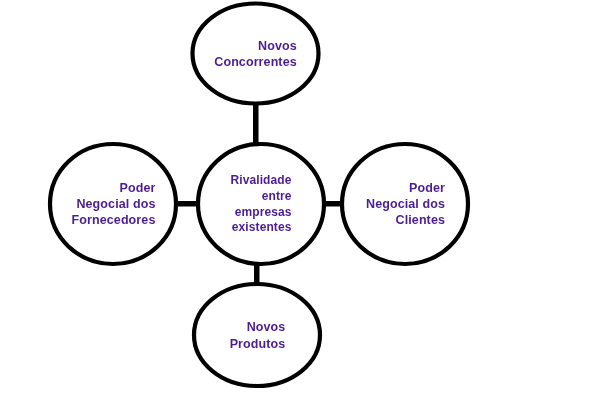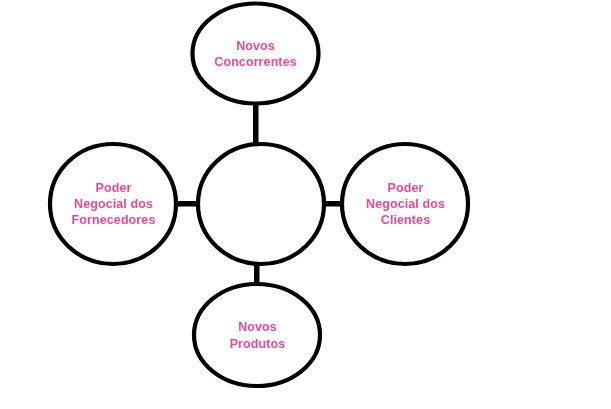--- a/index.html
+++ b/index.html
@@ -24,26 +24,26 @@
     top: 0;
     left: 0;
     width: 611px;
     height: 409px;
   }
   .node-label {
     position: absolute;
     display: flex;
     align-items: center;
     justify-content: center;
-    text-align: center;
+    text-align: right;
     font-family: "Liberation Sans", sans-serif;
     font-weight: bold;
     font-size: 12.5px;
     line-height: 1.30;
-    color: #ec4899;
+    color: #4c1d95;
     white-space: pre-line;
     pointer-events: none;
     letter-spacing: 0.1px;
   }
   .lbl-top    { left: 190px; top:   2px; width: 131px; height: 104px; }
   .lbl-center { left: 196px; top: 143px; width: 130px; height: 123px; font-size: 12px; }
   .lbl-left   { left:  48px; top: 142px; width: 131px; height: 124px; }
   .lbl-right  { left: 340px; top: 142px; width: 131px; height: 124px; }
   .lbl-bottom { left: 192px; top: 282px; width: 131px; height: 107px; }
 </style>
@@ -72,20 +72,24 @@
     <ellipse cx="261" cy="204" rx="63" ry="60" fill="#ffffff" stroke="#000000" stroke-width="4.2"></ellipse>
   </svg>
 
   <div class="node-label lbl-top">Novos
 Concorrentes</div>
 
   <div class="node-label lbl-left">Poder
 Negocial dos
 Fornecedores</div>
 
+  <div class="node-label lbl-center">Rivalidade
+entre
+empresas
+existentes</div>
 
   <div class="node-label lbl-right">Poder
 Negocial dos
 Clientes</div>
 
   <div class="node-label lbl-bottom">Novos
 Produtos</div>
 
 </div>
 

